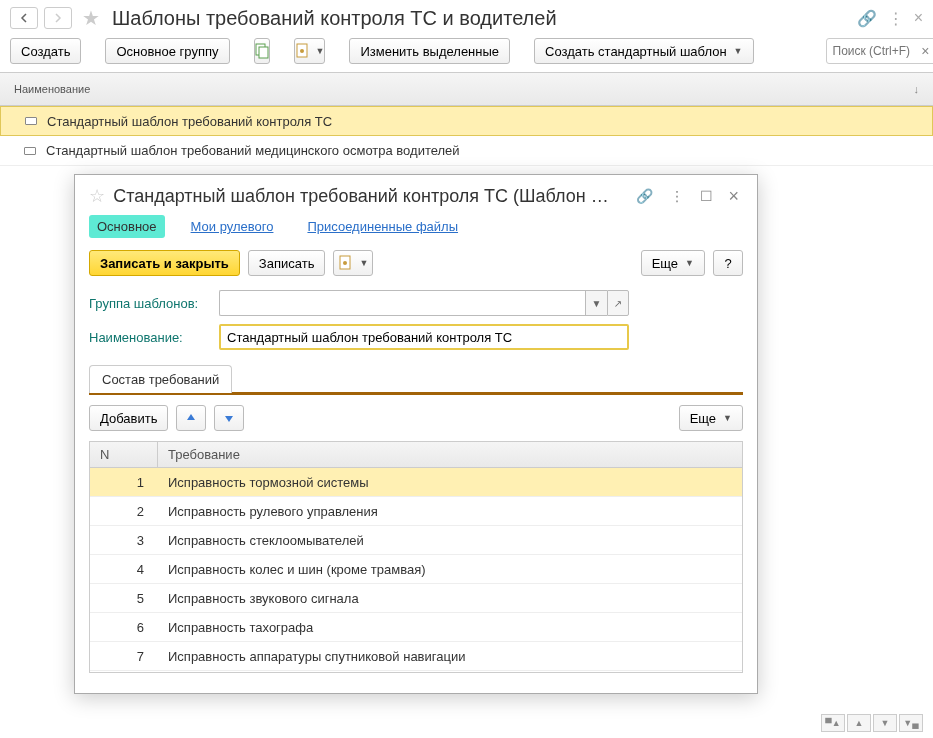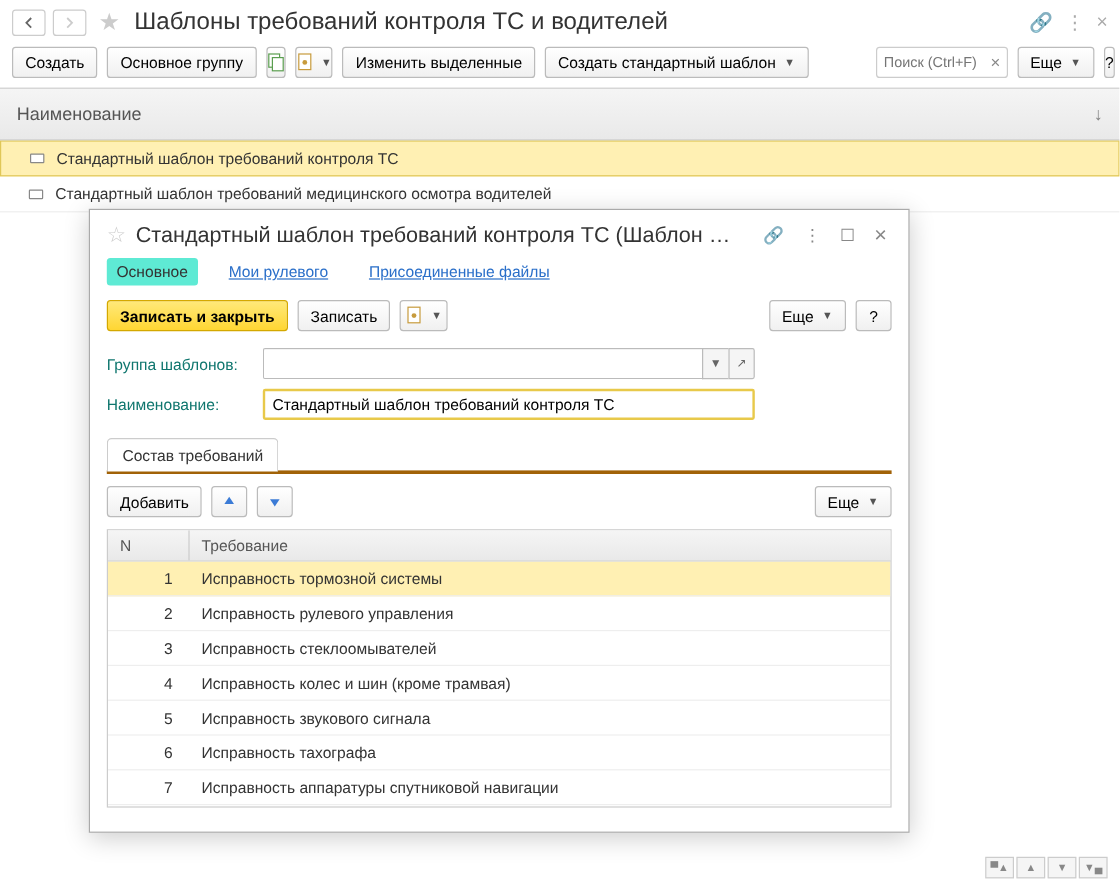--- a/index.html
+++ b/index.html
@@ -6,32 +6,32 @@
   body { font-family: Arial, sans-serif; font-size: 13px; color: #333; background: #fff; width: 933px; height: 738px; position: relative; }
   
   
   .top-bar { display: flex; align-items: center; padding: 6px 10px 4px 10px; gap: 6px; }
   .nav-btn { width: 28px; height: 22px; border: 1px solid #ccc; background: #fff; border-radius: 3px; display: flex; align-items: center; justify-content: center; cursor: pointer; color: #666; }
   .star-icon { color: #ccc; font-size: 20px; margin-left: 4px; }
   .page-title { font-size: 20px; font-weight: normal; color: #333; margin-left: 6px; }
   .top-bar-right { margin-left: auto; display: flex; gap: 10px; align-items: center; color: #aaa; }
   
   
-  .cmd-bar { display: flex; align-items: flex-end; padding: 4px 10px 8px 10px; gap: 8px; flex-wrap: nowrap; }
+  .cmd-bar { display: flex; align-items: flex-end; padding: 4px 10px 8px 10px; gap: 24px; flex-wrap: nowrap; }
   .btn { height: 26px; padding: 0 10px; border: 1px solid #bbb; background: linear-gradient(#fff, #f0f0f0); border-radius: 3px; cursor: pointer; font-size: 13px; display: inline-flex; align-items: center; gap: 4px; white-space: nowrap; }
   .btn-icon { width: 30px; padding: 0; justify-content: center; }
   .btn-icon-dd { width: 40px; padding: 0; justify-content: center; }
   .btn-yellow { background: linear-gradient(#ffe97a, #ffd633); border-color: #d4a800; font-weight: bold; }
   .btn .dd-arrow { font-size: 9px; color: #555; margin-left: 3px; }
   .search-box { width: 110px; height: 26px; border: 1px solid #ccc; border-radius: 3px; padding: 0 20px 0 6px; font-size: 12px; color: #999; position: relative; }
   .search-wrap { position: relative; padding-left: 48px; }
   .search-clear { position: absolute; right: 6px; top: 5px; color: #888; font-size: 14px; cursor: pointer; }
   
   
-  .list-header { background: linear-gradient(#f5f5f5,#e9e9e9); border-top: 1px solid #ccc; border-bottom: 1px solid #ccc; height: 44px; display: flex; align-items: center; padding: 16px 14px; font-size: 15px; color: #555; position: relative; }
+  .list-header { background: linear-gradient(#f5f5f5,#e9e9e9); border-top: 1px solid #ccc; border-bottom: 1px solid #ccc; height: 34px; display: flex; align-items: center; padding: 16px 14px; font-size: 11px; color: #555; position: relative; }
   .sort-arrow { position: absolute; right: 14px; color: #888; }
   
   
   .tree-row { display: flex; align-items: center; height: 30px; padding: 0 14px 0 24px; border-bottom: 1px solid #eee; }
   .tree-row.selected { background: #fff0b3; border: 1px solid #e0c758; }
   .tree-icon { width: 12px; height: 8px; border: 1px solid #888; border-radius: 1px; background: #fff; margin-right: 10px; flex-shrink: 0; }
   
   
   .dialog { position: absolute; left: 74px; top: 174px; width: 684px; height: 520px; border: 1px solid #aaa; background: #fff; box-shadow: 0 4px 20px rgba(0,0,0,0.2); }
   .dlg-header { display: flex; align-items: center; padding: 10px 14px 8px 14px; gap: 8px; }

